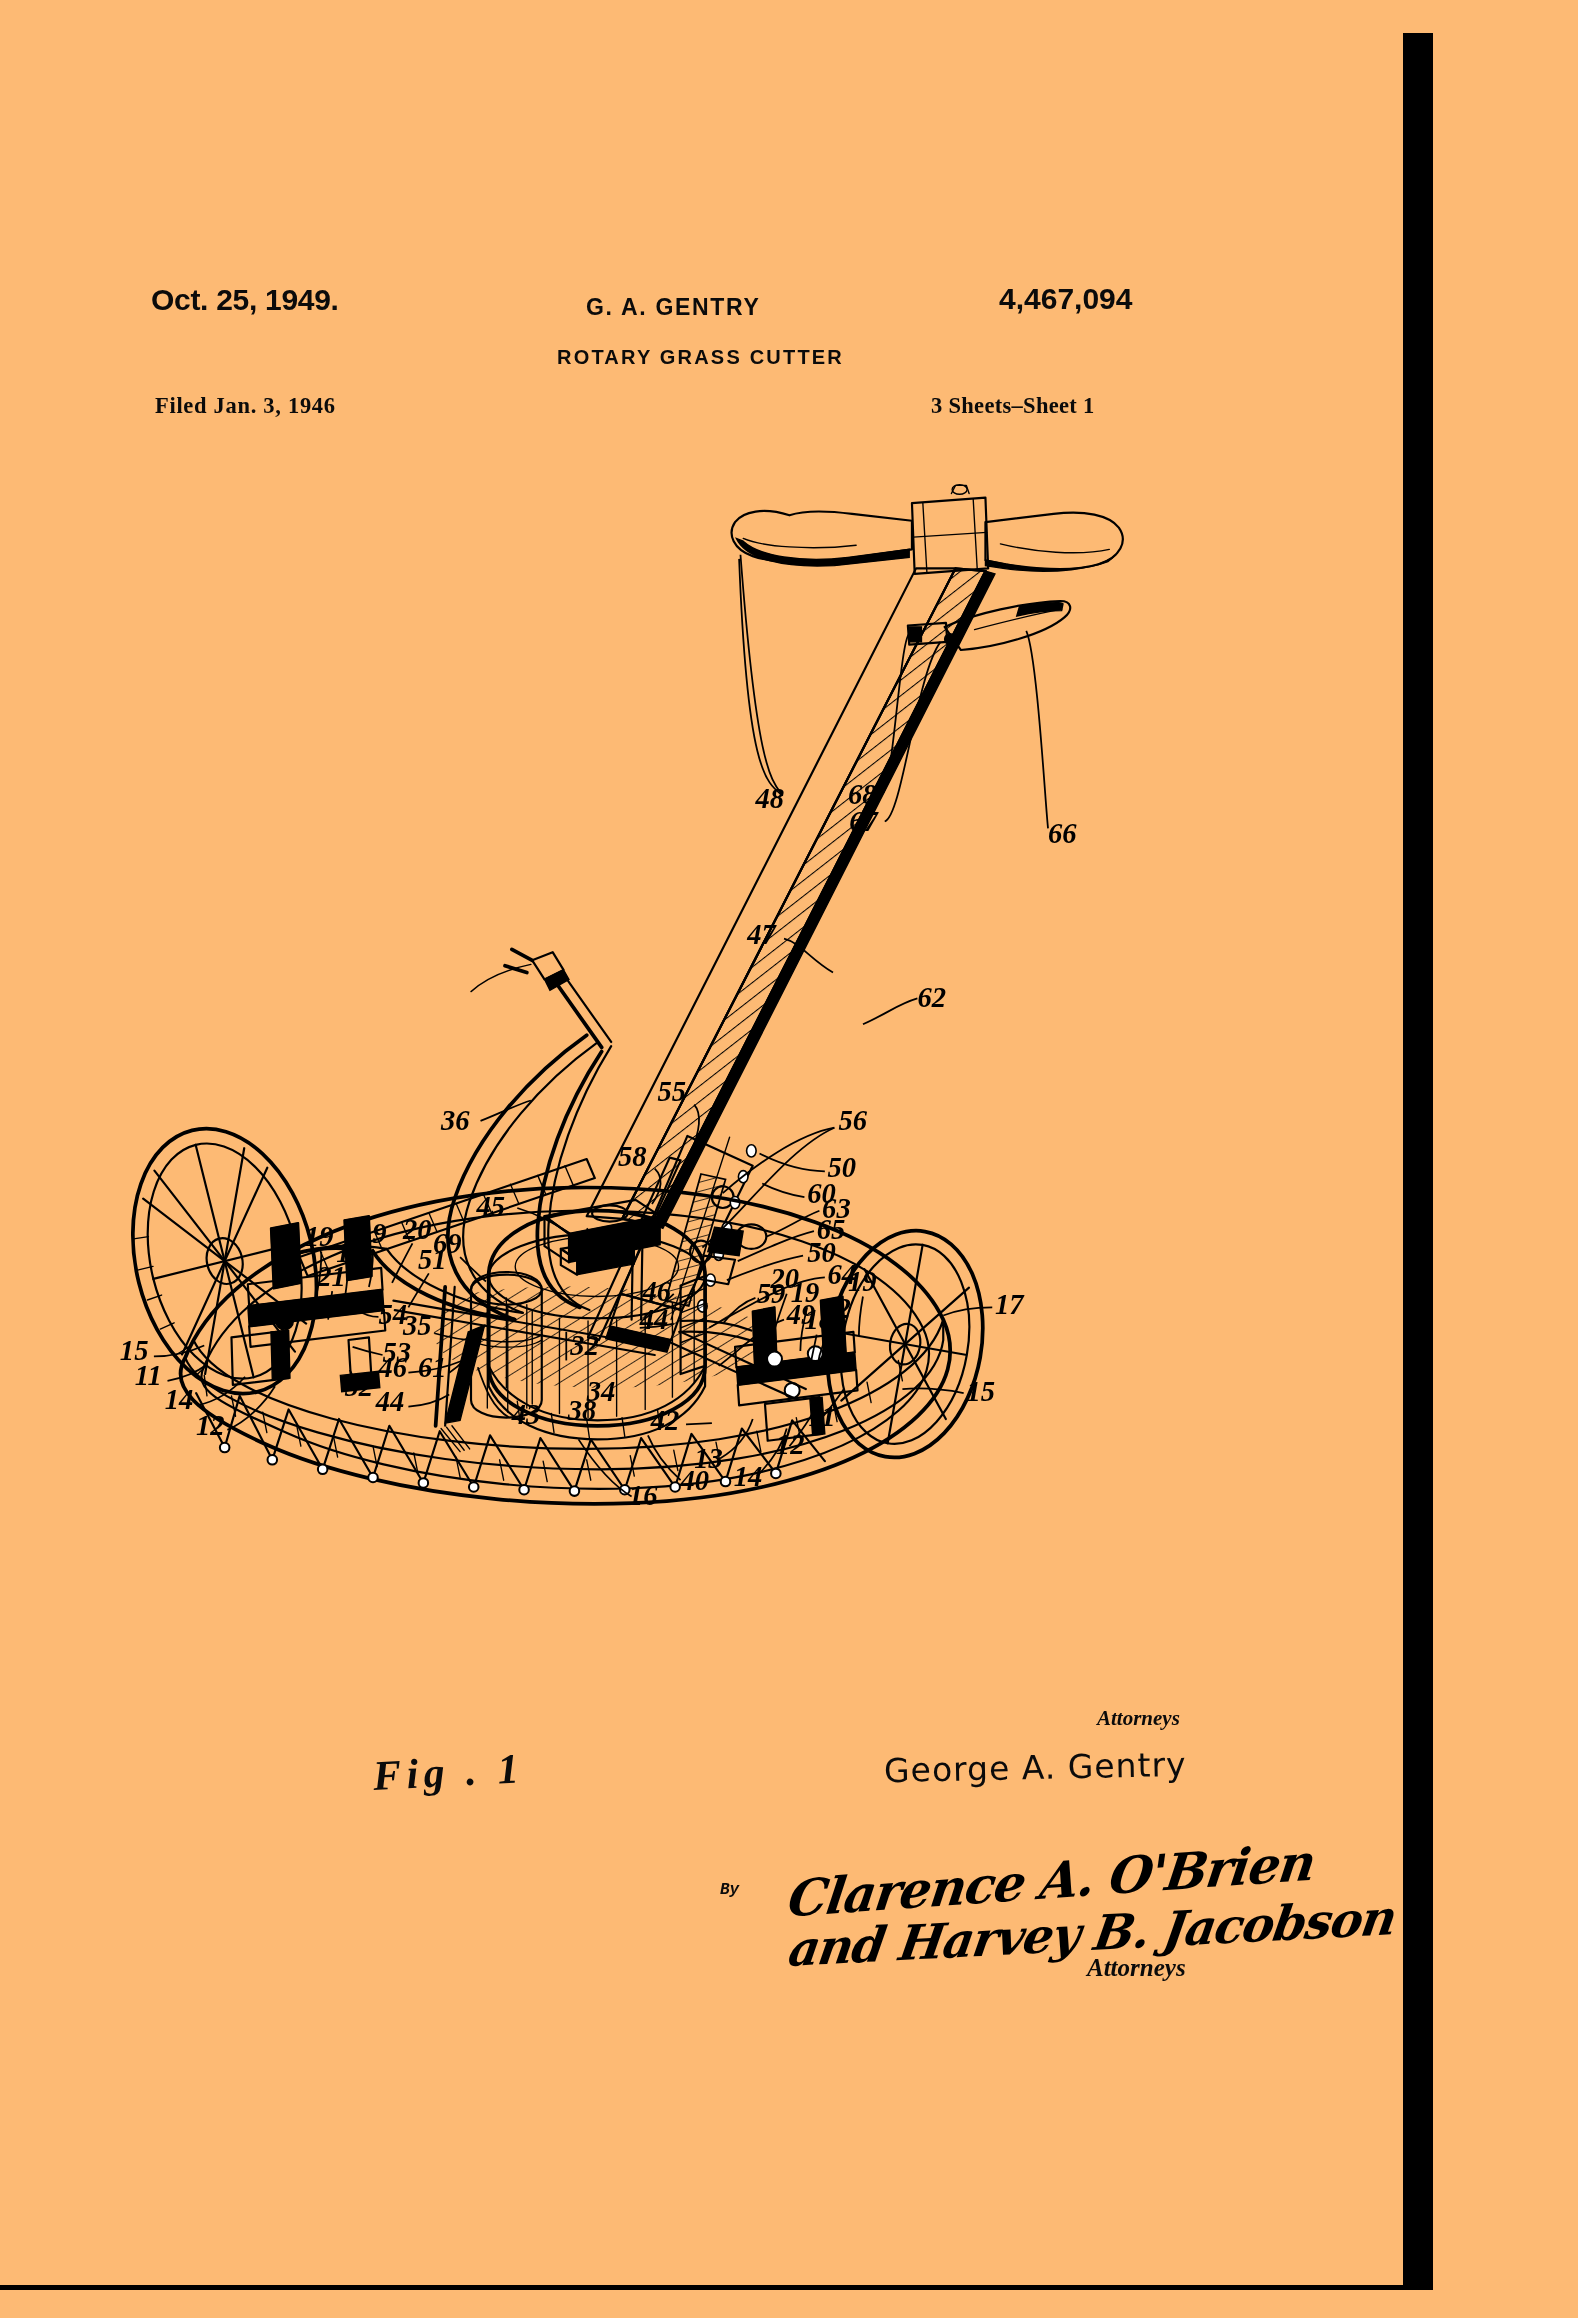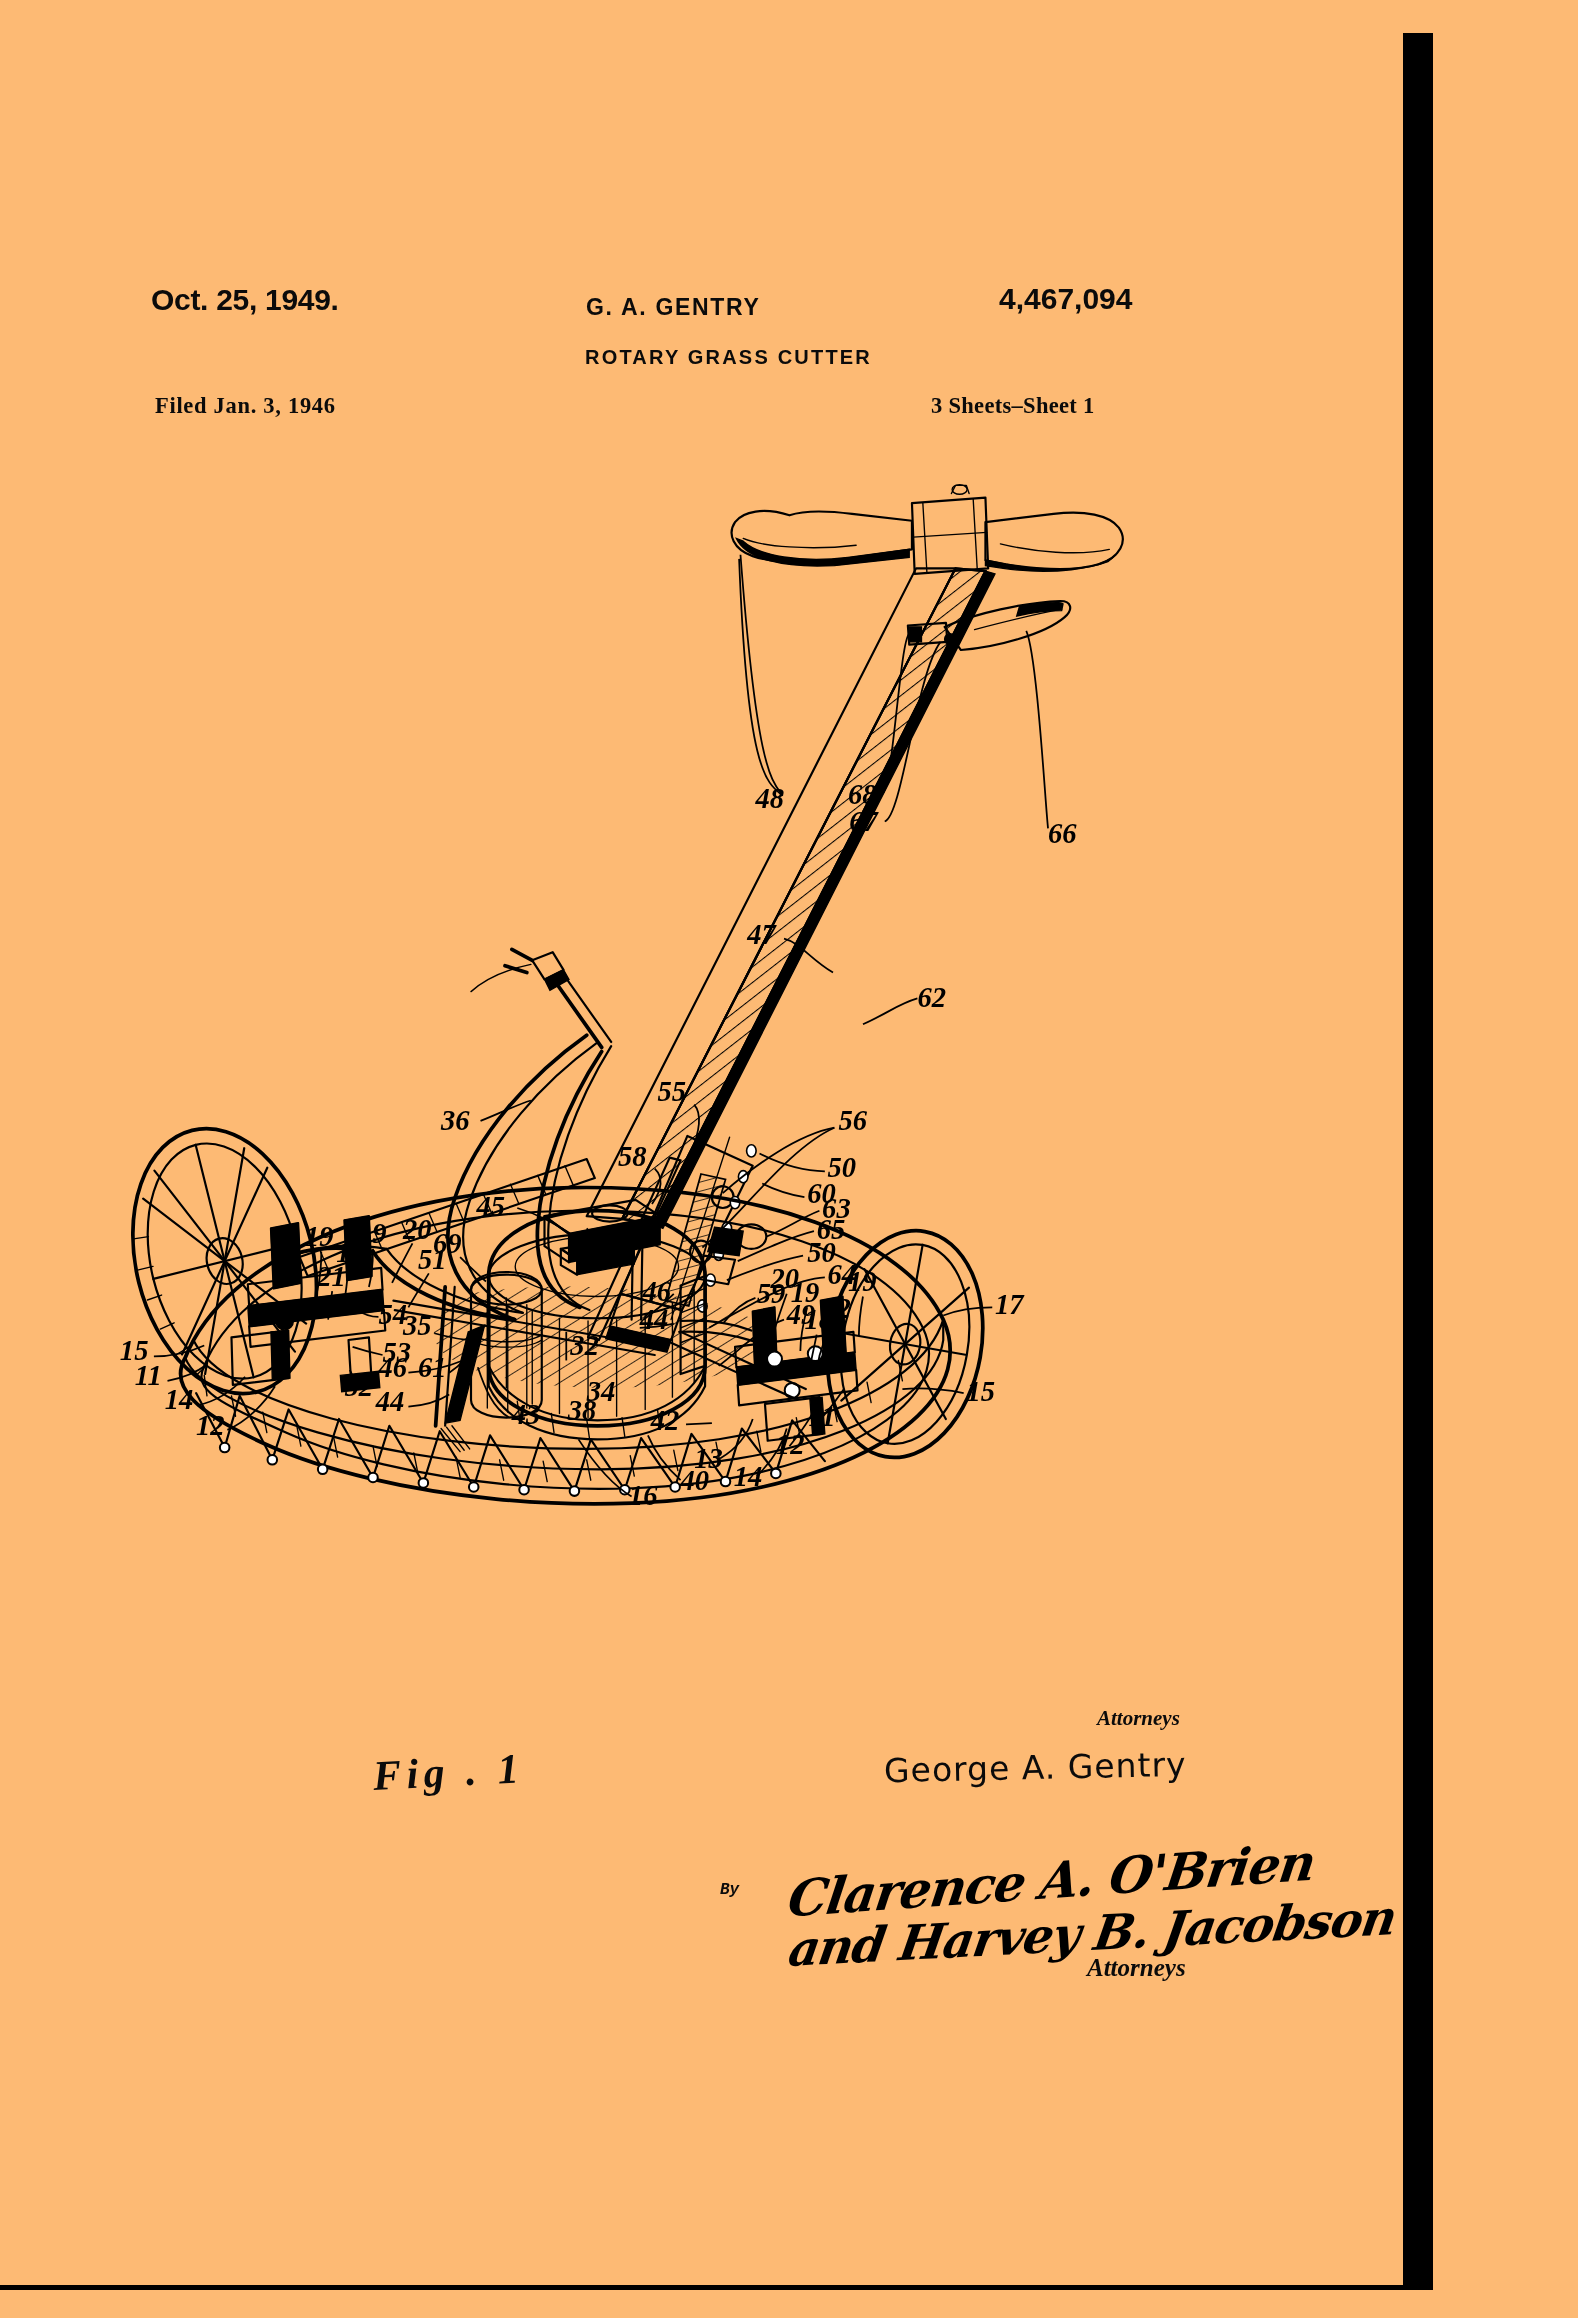--- a/index.html
+++ b/index.html
@@ -71,21 +71,20 @@
   }
   .hdr-title {
     position: absolute;
     left: 557px;
     top: 346px;
     font-size: 20px;
     font-weight: bold;
     letter-spacing: 2.2px;
     color: #0b0b0b;
     white-space: nowrap;
-    margin-left: 28px;
   }
   .hdr-filed {
     position: absolute;
     left: 155px;
     top: 393px;
     font-size: 22.5px;
     font-weight: bold;
     letter-spacing: 0.7px;
     color: #0b0b0b;
     white-space: nowrap;

